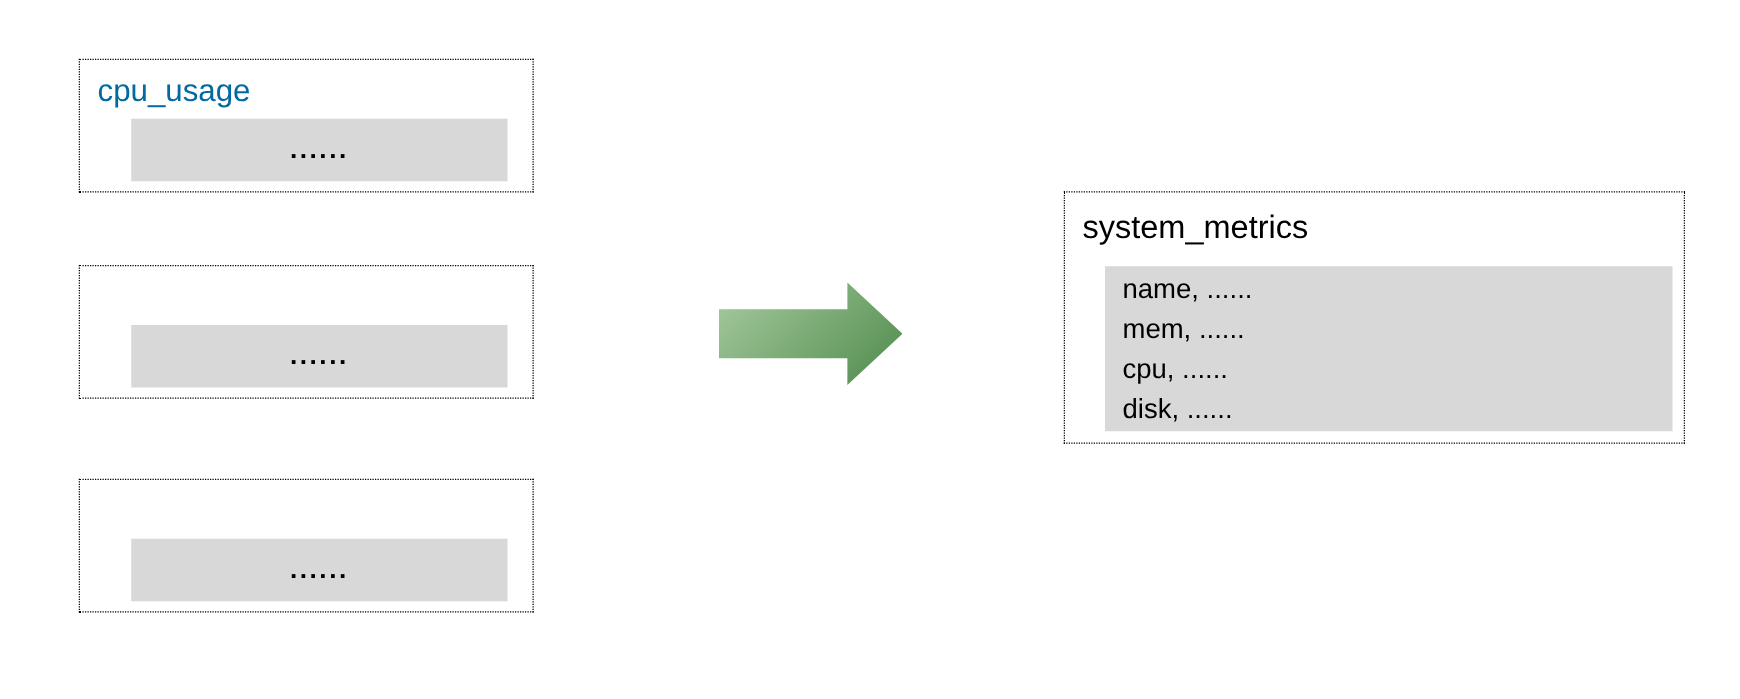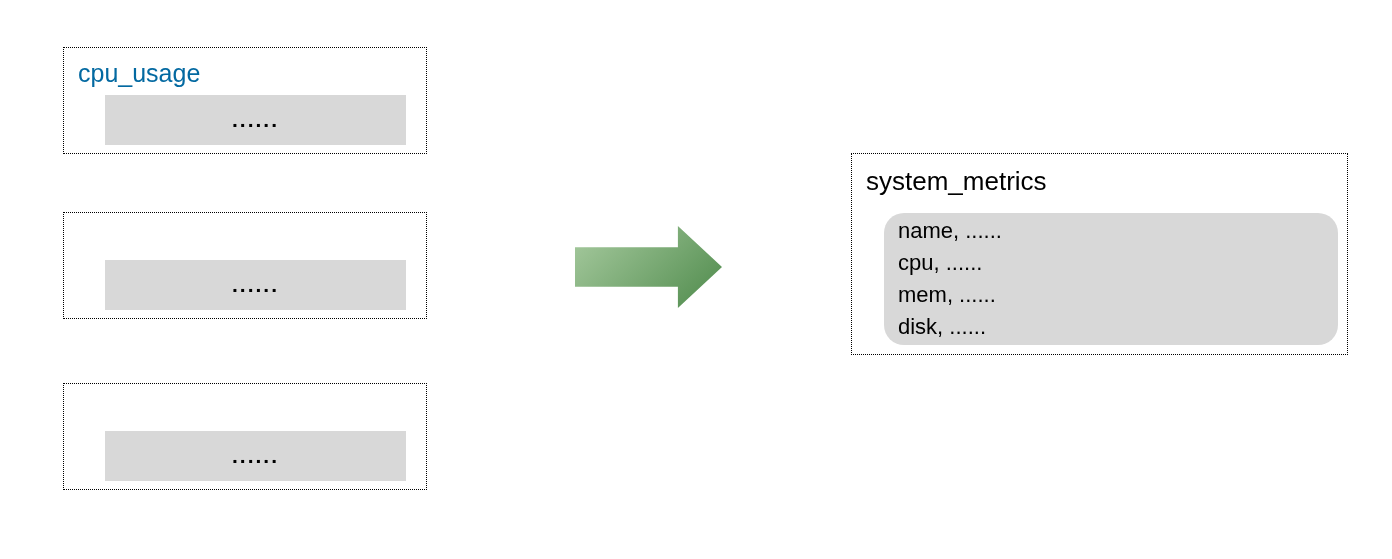--- a/index.html
+++ b/index.html
@@ -77,21 +77,20 @@
     white-space: nowrap;
   }
   .result-body {
     position: absolute;
     left: 32px;
     top: 59px;
     width: 454px;
     height: 132px;
     background: var(--fill-gray, #d8d8d8);
     padding: 2px 0 0 14px;
-    border-radius: 20px;
   }
   .result-row {
     font-size: 22px;
     line-height: 32px;
     white-space: nowrap;
   }
 </style>
 </head>
 <body>
 
@@ -109,19 +108,19 @@
   <div class="src-box box-disk">
     <div class="src-bar">......</div>
   </div>
 
   <div class="merge-arrow" style="background: linear-gradient(135deg, rgb(168, 203, 160) 0%, rgb(78, 138, 75) 100%);"></div>
 
   <div class="result-box">
     <div class="result-title">system_metrics</div>
     <div class="result-body">
       <div class="result-row">name, ......</div>
+      <div class="result-row">mem, ......</div>
       <div class="result-row">cpu, ......</div>
-      <div class="result-row">mem, ......</div>
       <div class="result-row">disk, ......</div>
     </div>
   </div>
 
 </div>
 
 </body></html>

